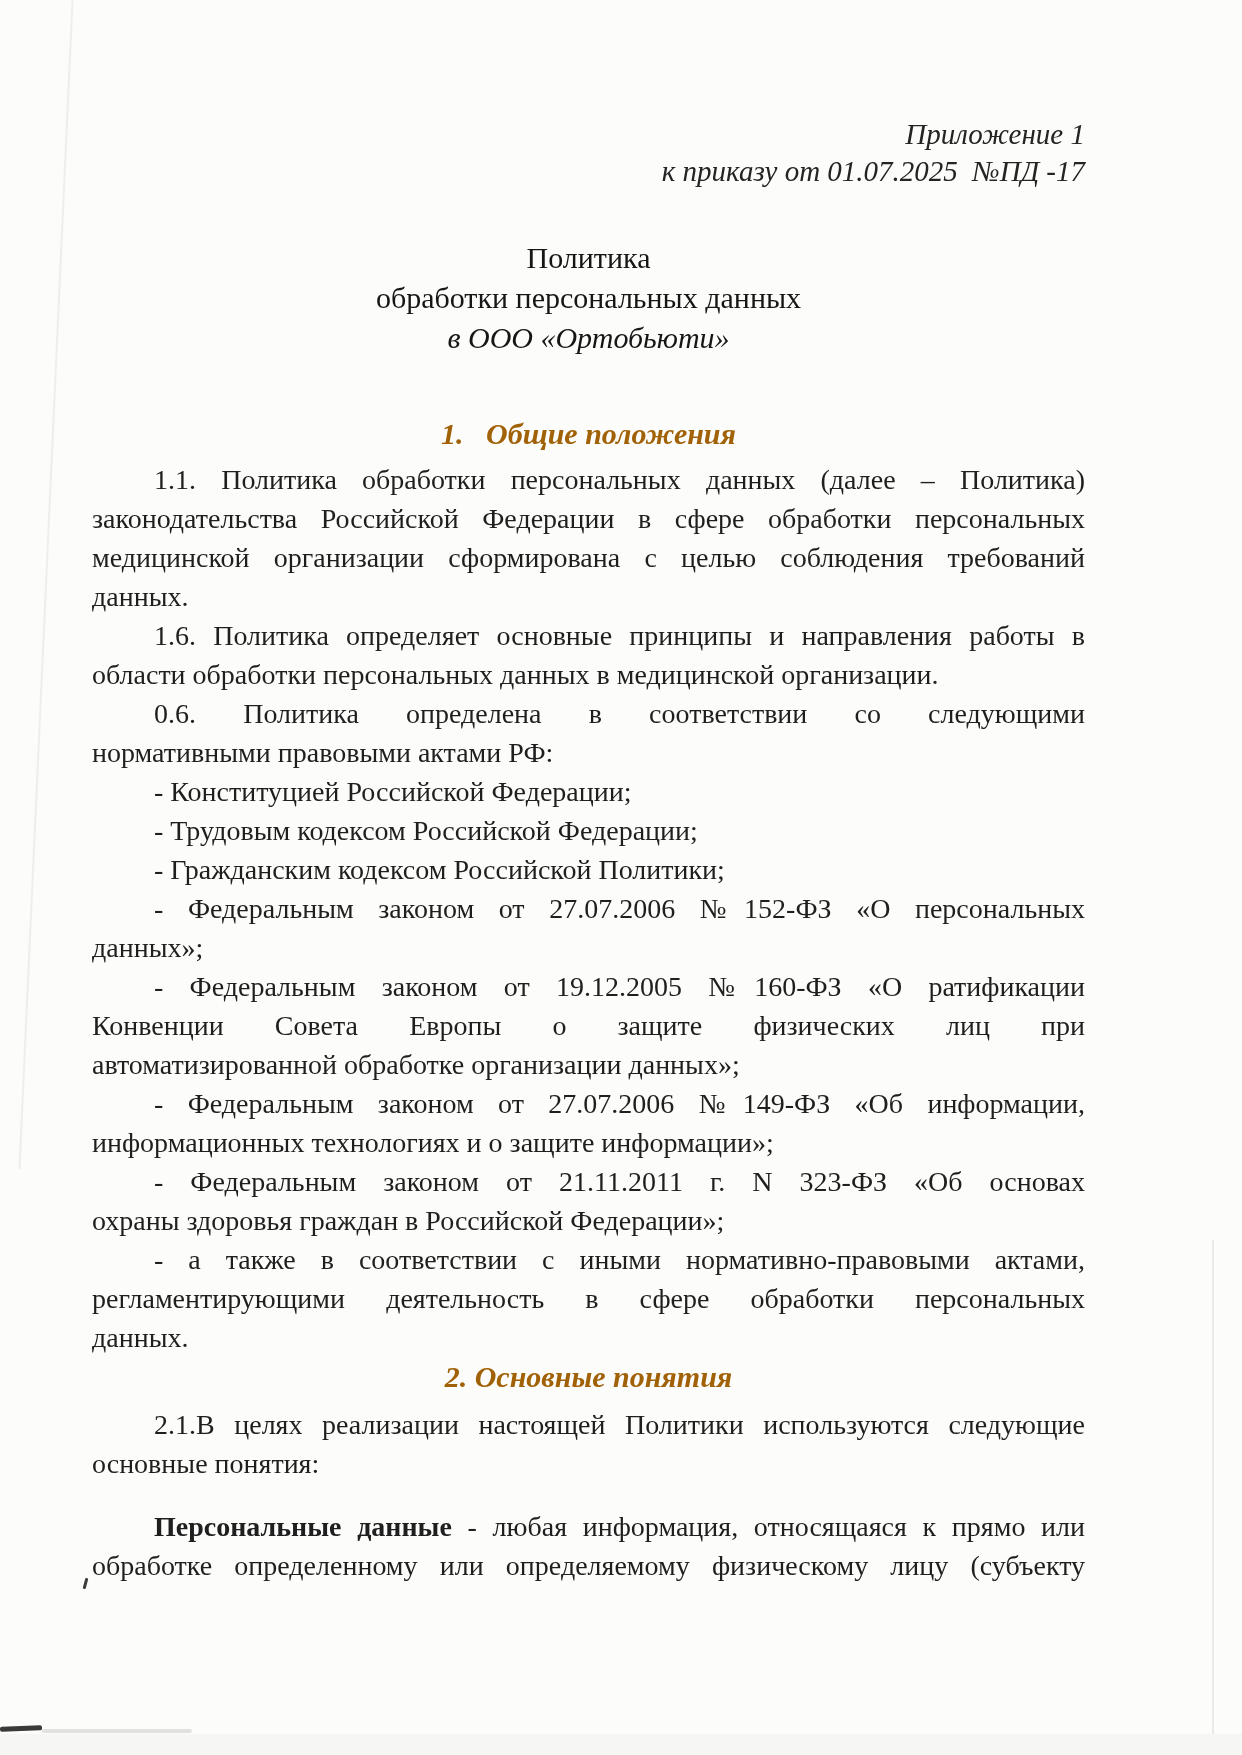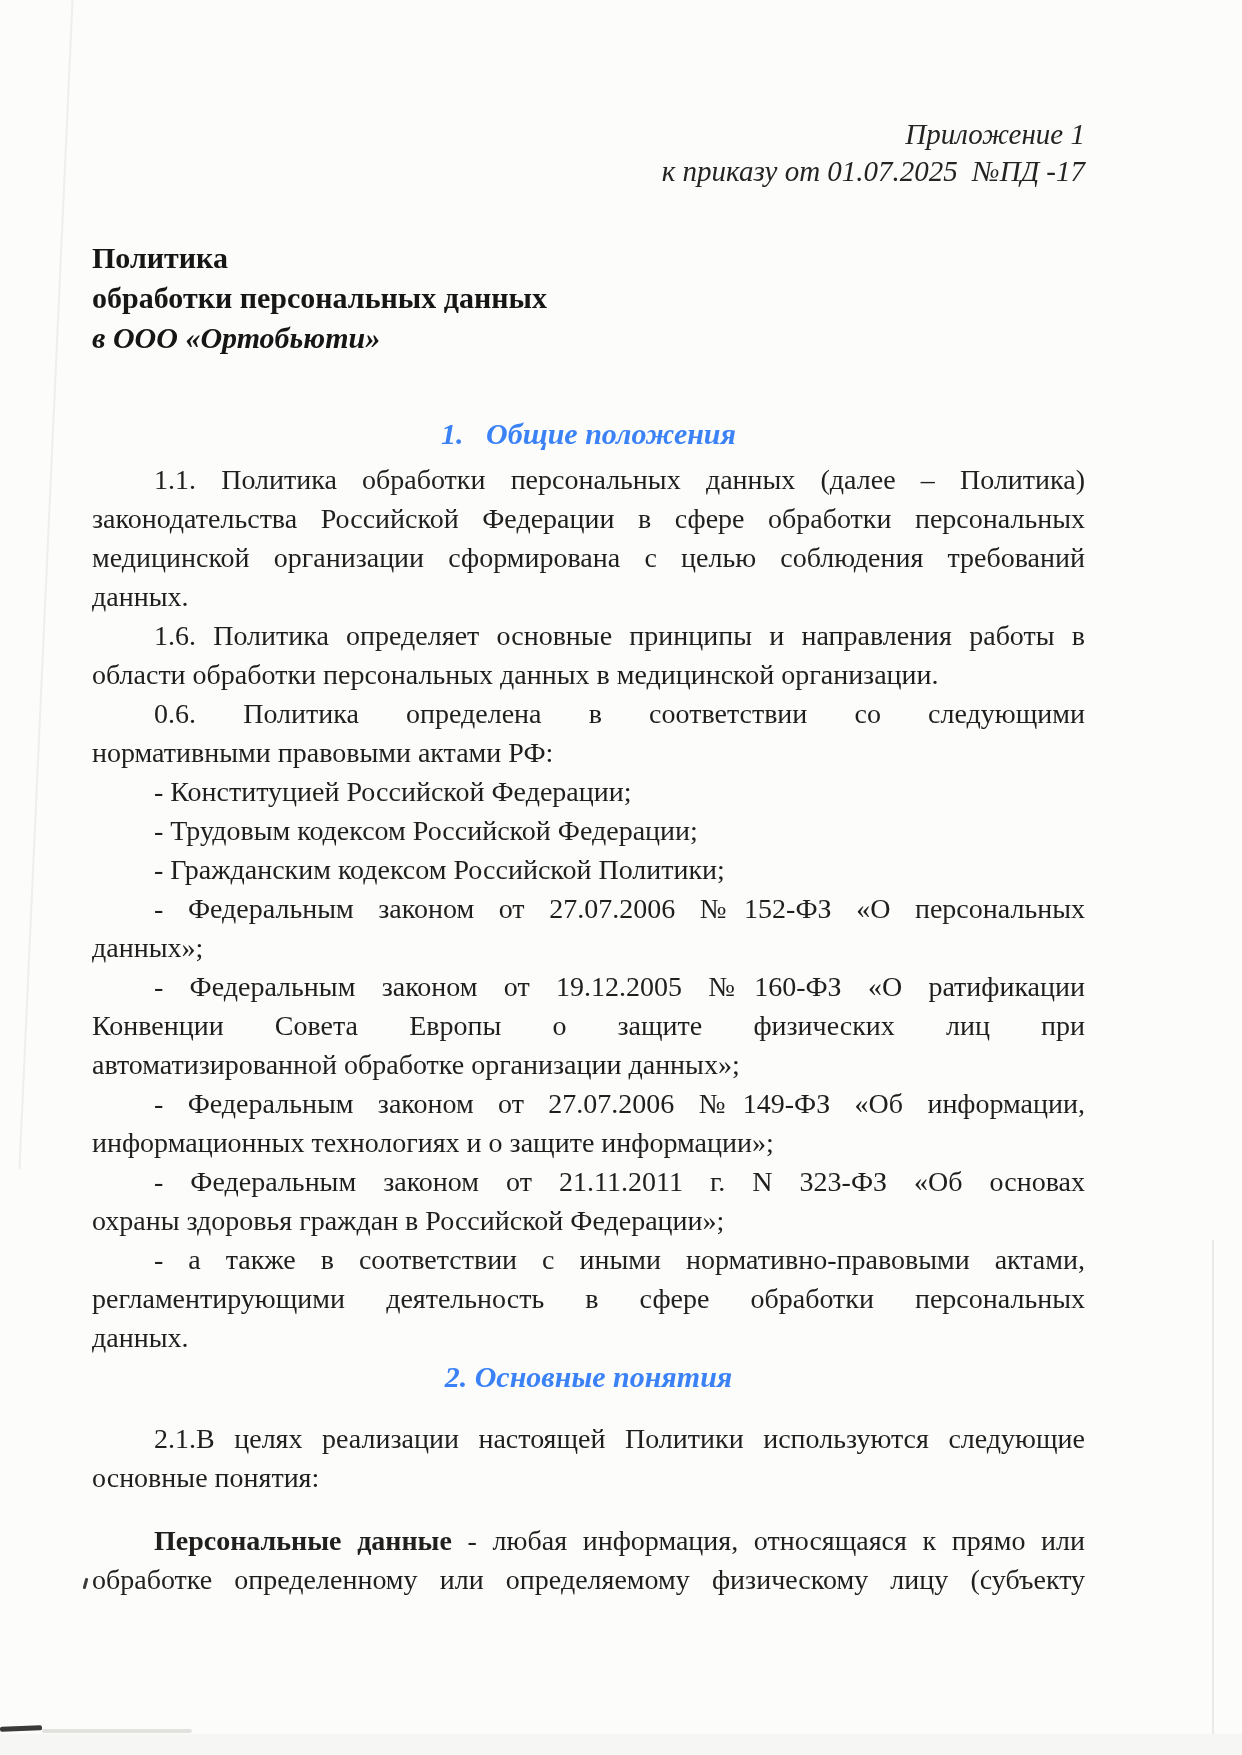--- a/index.html
+++ b/index.html
@@ -19,37 +19,38 @@
   .header-note {
     margin-top: 112px;
     text-align: right;
     font-style: italic;
     font-size: 29px;
     line-height: 37px;
     color: #242424;
   }
   .title-block {
     margin-top: 48px;
-    font-weight: bold;
+    text-align: center;
+    font-weight: normal;
     font-size: 30px;
     line-height: 40px;
     color: #161616;
   }
   .t-italic { font-style: italic; }
   .heading {
     text-align: center;
     font-weight: bold;
     font-style: italic;
     font-size: 30px;
     line-height: 40px;
     margin: 0 0 6px 0;
-    color: #3b82f6;
+    color: #a16207;
   }
   .heading.h1 { margin-top: 56px; }
-  .heading.h2 { margin-top: 0; margin-bottom: 22px; }
+  .heading.h2 { margin-top: 0; margin-bottom: 8px; }
   .para { margin: 0; }
   .para.gap-top { margin-top: 24px; }
   .line {
     font-size: 28px;
     line-height: 39px;
     white-space: normal;
   }
   .line.first { text-indent: 62px; }
   .line.just {
     text-align: justify;

